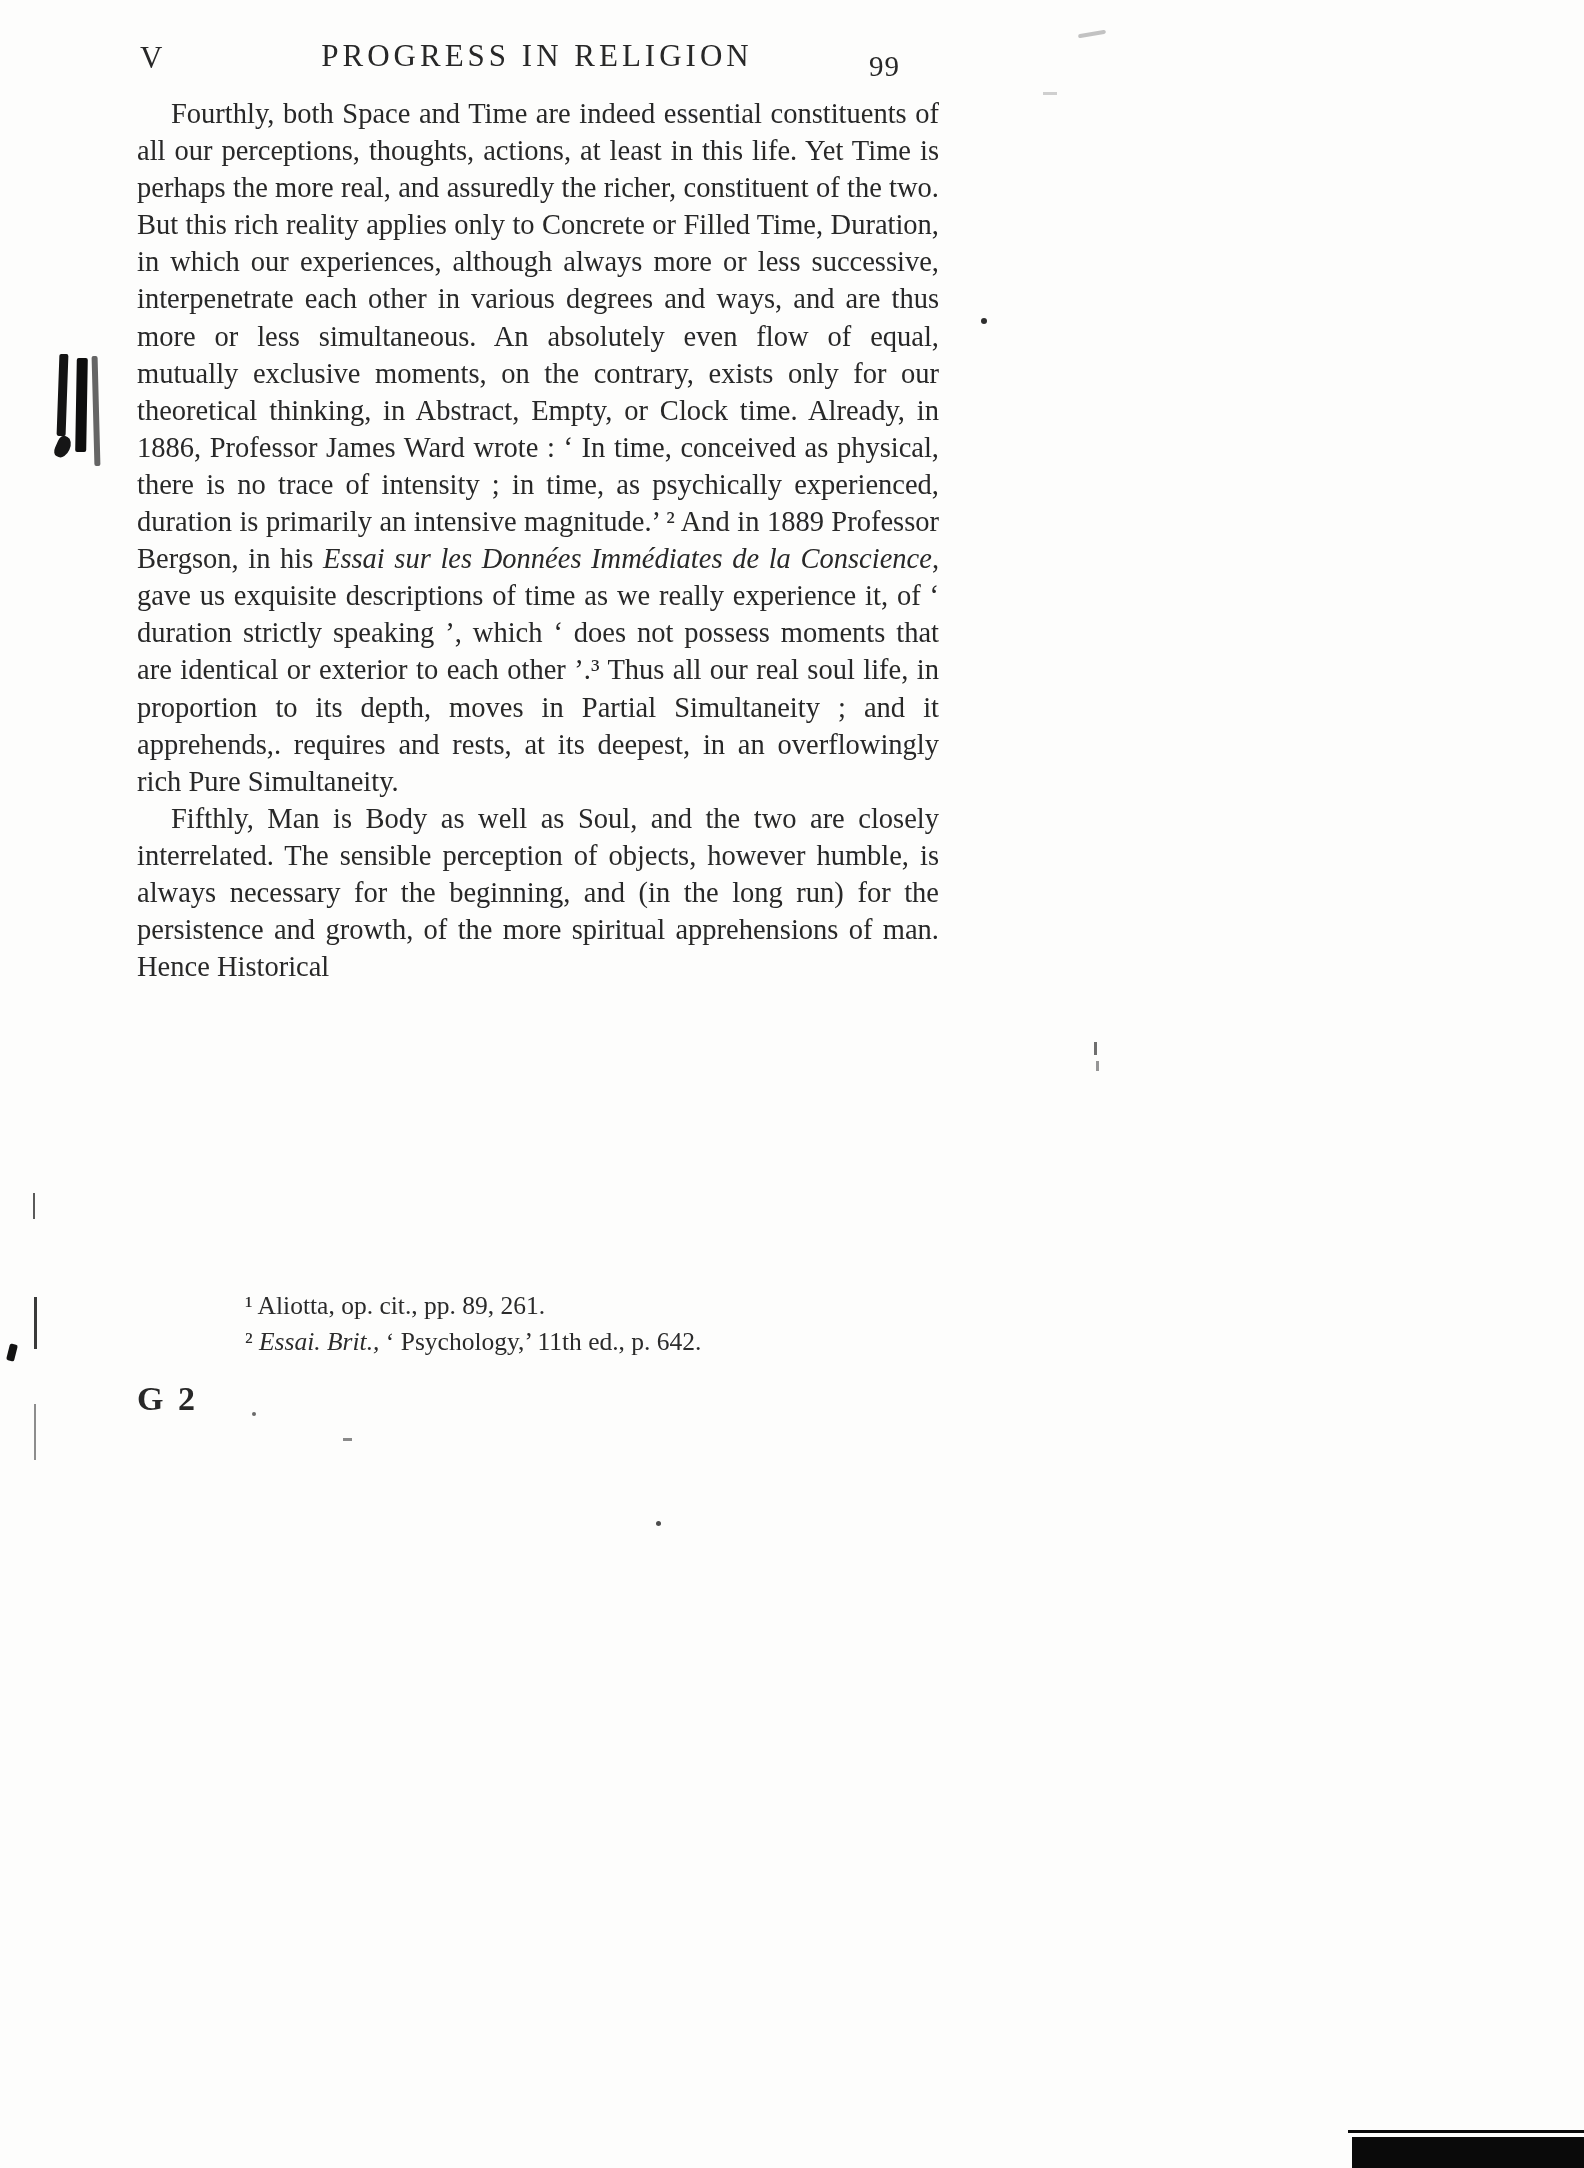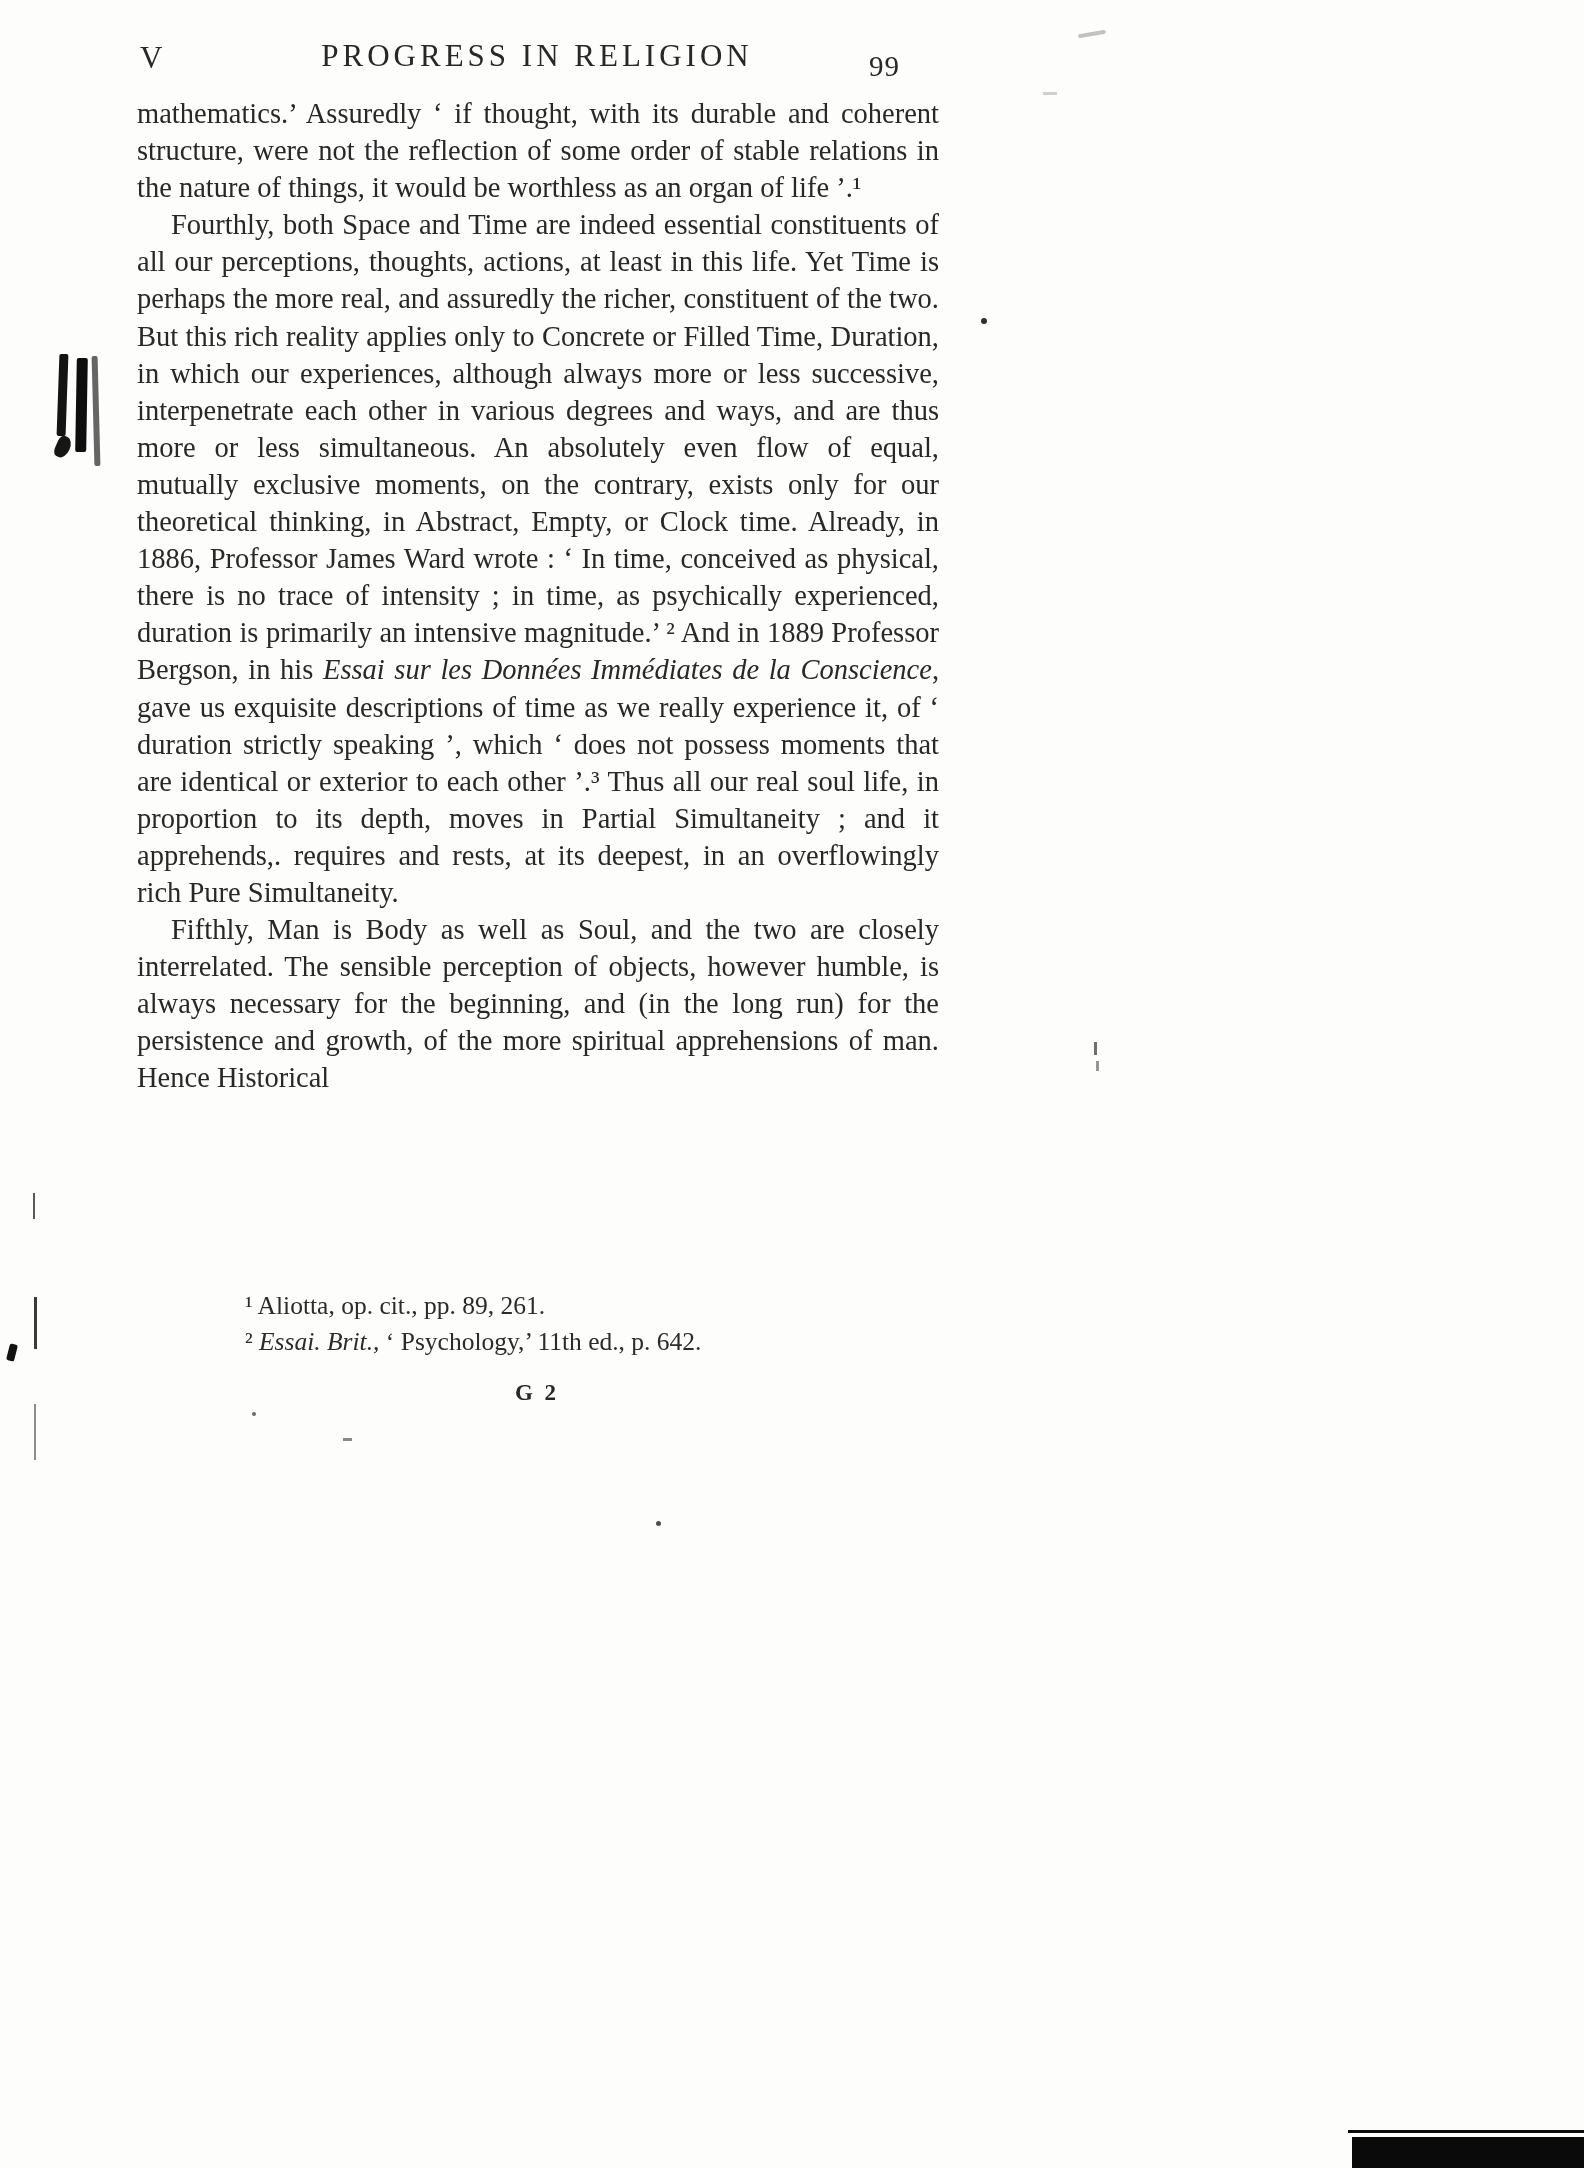--- a/index.html
+++ b/index.html
@@ -63,22 +63,21 @@
     line-height: 36.4px;
     color: #2b2b2b;
   }
   .footnote i { font-style: italic; }
 
   
   .signature {
     position: absolute;
     left: 137px; top: 1380px;
     width: 800px;
-    text-align: center;
-    font-size: 23px;
+    font-size: 34px;
     font-weight: bold;
     letter-spacing: 3px;
   }
 
   
   .artifact { position: absolute; pointer-events: none; }
 
   .smudge-1 { left: 58px;  top: 354px; width: 9px;  height: 82px;  background: #141414; transform: rotate(2deg);  border-radius: 2px; }
   .smudge-2 { left: 76px;  top: 358px; width: 11px; height: 94px;  background: #0e0e0e; transform: rotate(1deg);  border-radius: 2px; }
   .smudge-3 { left: 93px;  top: 356px; width: 6px;  height: 110px; background: #4a4a4a; transform: rotate(-1.5deg); opacity: .85; border-radius: 2px; }
@@ -106,23 +105,20 @@
 </head>
 <body>
 
 <div class="page">
 
   <span class="chapter-numeral">V</span>
   <span class="running-title">PROGRESS IN RELIGION</span>
   <span class="page-number">99</span>
 
   <div class="body-text">
-    <p class="para no-indent">
-      <span>mathematics.’ Assuredly ‘ if thought, with its durable and coherent structure, were not the reflection of some order of stable relations in the nature of things, it would be worthless as an organ of life ’.¹</span>
-    </p>
     <p class="para">
       <span>Fourthly, both Space and Time are indeed essential constituents of all our perceptions, thoughts, actions, at least in this life. Yet Time is perhaps the more real, and assuredly the richer, constituent of the two. But this rich reality applies only to Concrete or Filled Time, Duration, in which our experiences, although always more or less successive, interpenetrate each other in various degrees and ways, and are thus more or less simultaneous. An absolutely even flow of equal, mutually exclusive moments, on the contrary, exists only for our theoretical thinking, in Abstract, Empty, or Clock time. Already, in 1886, Professor James Ward wrote : ‘ In time, conceived as physical, there is no trace of intensity ; in time, as psychically experienced, duration is primarily an intensive magnitude.’ ² And in 1889 Professor Bergson, in his </span><i>Essai sur les Données Immédiates de la Conscience</i><span>, gave us exquisite descriptions of time as we really experience it, of ‘ duration strictly speaking ’, which ‘ does not possess moments that are identical or exterior to each other ’.³ Thus all our real soul life, in proportion to its depth, moves in Partial Simultaneity ; and it apprehends,. requires and rests, at its deepest, in an overflowingly rich Pure Simultaneity.</span>
     </p>
     <p class="para">
       <span>Fifthly, Man is Body as well as Soul, and the two are closely interrelated. The sensible perception of objects, however humble, is always necessary for the beginning, and (in the long run) for the persistence and growth, of the more spiritual apprehensions of man. Hence Historical</span>
     </p>
   </div>
 
   <div class="footnotes">
     <p class="footnote">

